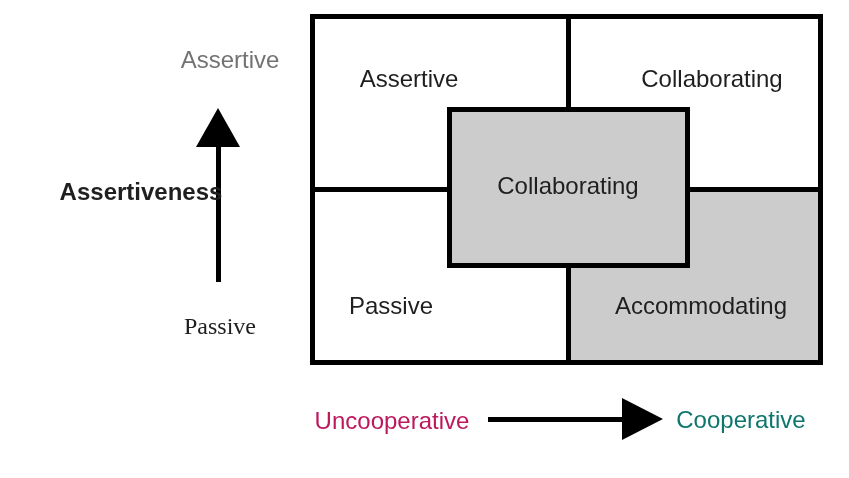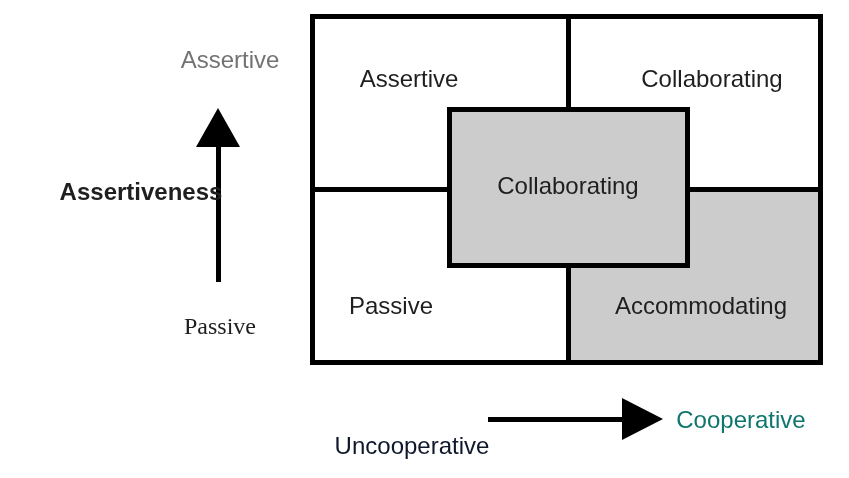--- a/index.html
+++ b/index.html
@@ -66,18 +66,18 @@
   <div class="label z3" style="left: 568px; top: 186px; color: rgb(31, 31, 31);">Collaborating</div>
   <div class="label z3" style="left: 391px; top: 306px; color: rgb(31, 31, 31);">Passive</div>
   <div class="label z3" style="left: 701px; top: 306px; color: rgb(31, 31, 31);">Accommodating</div>
 
   <div class="label" style="left: 230px; top: 60px; color: #737373;">Assertive</div>
   <div class="line" style="left: 216px; top: 145px; width: 5px; height: 137px; background-color: rgb(0, 0, 0);"></div>
   <div class="tri tri-up" style="left: 196px; top: 108px; border-bottom-color: rgb(0, 0, 0);"></div>
   <div class="label bold" style="left: 120px; top: 192px; color: rgb(31, 31, 31); margin-left: 21px;">Assertiveness</div>
   <div class="label" style="left: 220px; top: 326px; color: rgb(31, 31, 31); font-family: Liberation Serif, serif;">Passive</div>
 
-  <div class="label" style="left: 412px; top: 421px; color: #0f172a; margin-top: 25px;">Uncooperative</div>
+  <div class="label" style="left: 392px; top: 421px; color: #be185d;">Uncooperative</div>
   <div class="line" style="left: 488px; top: 417px; width: 134px; height: 5px; background-color: rgb(0, 0, 0);"></div>
   <div class="tri tri-right" style="left: 622px; top: 398px; border-left-color: rgb(0, 0, 0);"></div>
   <div class="label" style="left: 741px; top: 420px; color: #0f766e;">Cooperative</div>
 
 </div>
 
 </body></html>

